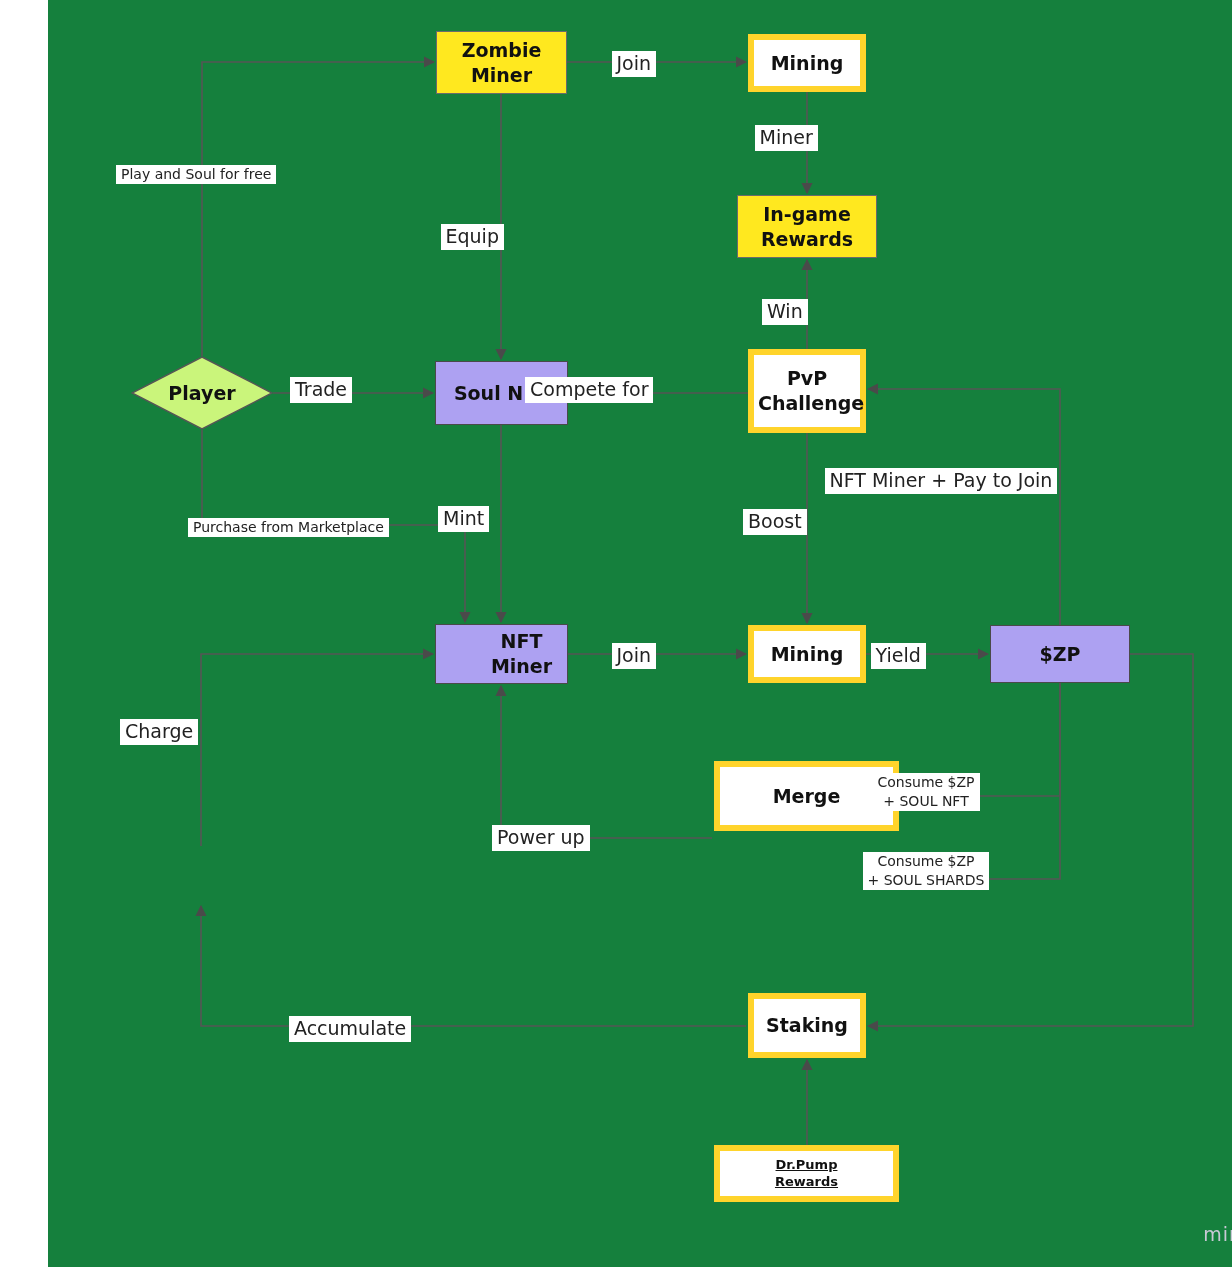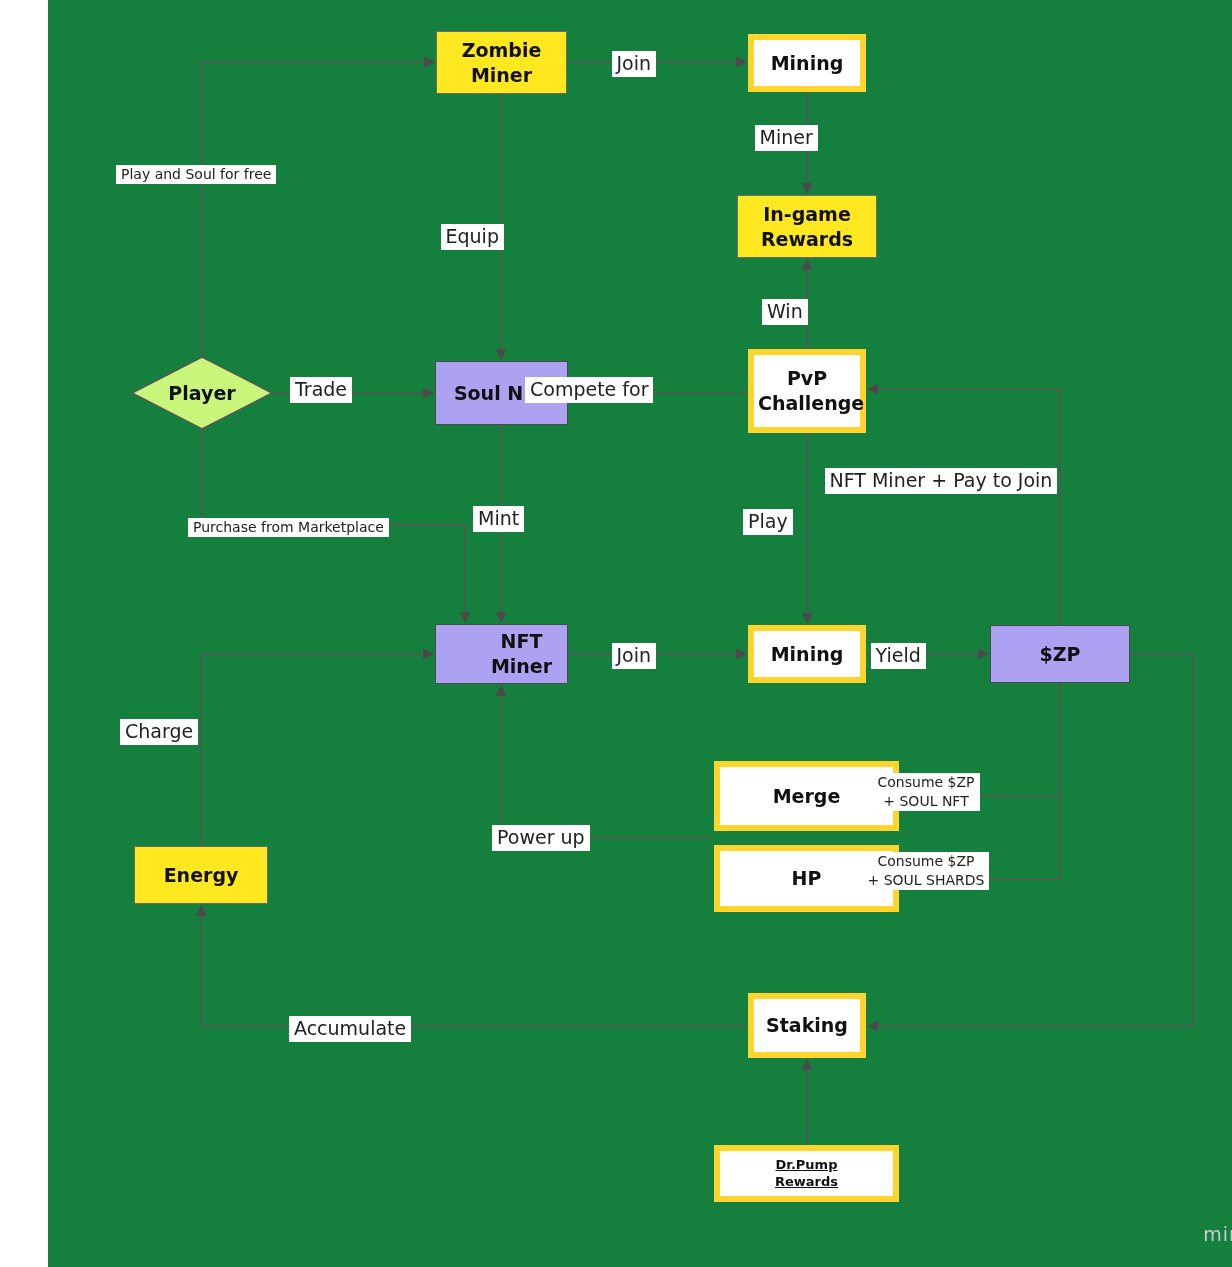--- a/index.html
+++ b/index.html
@@ -187,27 +187,21 @@
   </div>
 
   <div class="node node-fill-purple" style="left:942px; top:625px; width:140px; height:58px; font-size:19px;">
     <span class="node-label">$ZP</span>
   </div>
 
   <div class="node node-outline-yellow" style="left:666px; top:761px; width:185px; height:70px; font-size:19px;">
     <span class="node-label">Merge</span>
   </div>
 
-  <div class="node node-outline-yellow" style="left:666px; top:845px; width:185px; height:67px; font-size:19px;">
-    <span class="node-label">HP</span>
-  </div>
-
-  <div class="node node-fill-yellow" style="left:86px; top:846px; width:134px; height:58px; font-size:19px;">
-    <span class="node-label">Energy</span>
-  </div>
+
 
   <div class="node node-outline-yellow" style="left:700px; top:993px; width:118px; height:65px; font-size:19px;">
     <span class="node-label">Staking</span>
   </div>
 
   <div class="node node-outline-yellow" style="left:666px; top:1145px; width:185px; height:57px; font-size:13px;text-decoration:underline;">
     <span class="node-label">Dr.Pump<br>Rewards</span>
   </div>
 
   <div class="edge-label" style="left:68px; top:165px; font-size:14px; text-align:left;">Play and Soul for free</div>
@@ -219,23 +213,23 @@
   <div class="edge-label" style="left: 392.5px; top: 224px; font-size: 19px;">Equip</div>
 
   <div class="edge-label" style="left: 714px; top: 299px; font-size: 19px;">Win</div>
 
   <div class="edge-label" style="left: 242px; top: 377px; font-size: 19px;">Trade</div>
 
   <div class="edge-label" style="left: 477px; top: 377px; font-size: 19px;">Compete for</div>
 
   <div class="edge-label" style="left: 776.5px; top: 468px; font-size: 19px;">NFT Miner + Pay to Join</div>
 
-  <div class="edge-label" style="left: 695px; top: 509px; font-size: 19px;">Play</div>
-
-  <div class="edge-label" style="left: 425px; top: 506px; font-size: 19px;">Mint</div>
+  <div class="edge-label" style="left: 695px; top: 509px; font-size: 19px;">Boost</div>
+
+  <div class="edge-label" style="left: 390px; top: 506px; font-size: 19px;">Mint</div>
 
   <div class="edge-label" style="left:140px; top:518px; font-size:14px; text-align:left;">Purchase from Marketplace</div>
 
   <div class="edge-label" style="left: 563.5px; top: 643px; font-size: 19px;">Join</div>
 
   <div class="edge-label" style="left: 822.5px; top: 643px; font-size: 19px;">Yield</div>
 
   <div class="edge-label" style="left: 72px; top: 719px; font-size: 19px;">Charge</div>
 
   <div class="edge-label" style="left: 824.5px; top: 773px; font-size: 14px;">Consume $ZP<br>+ SOUL NFT</div>

